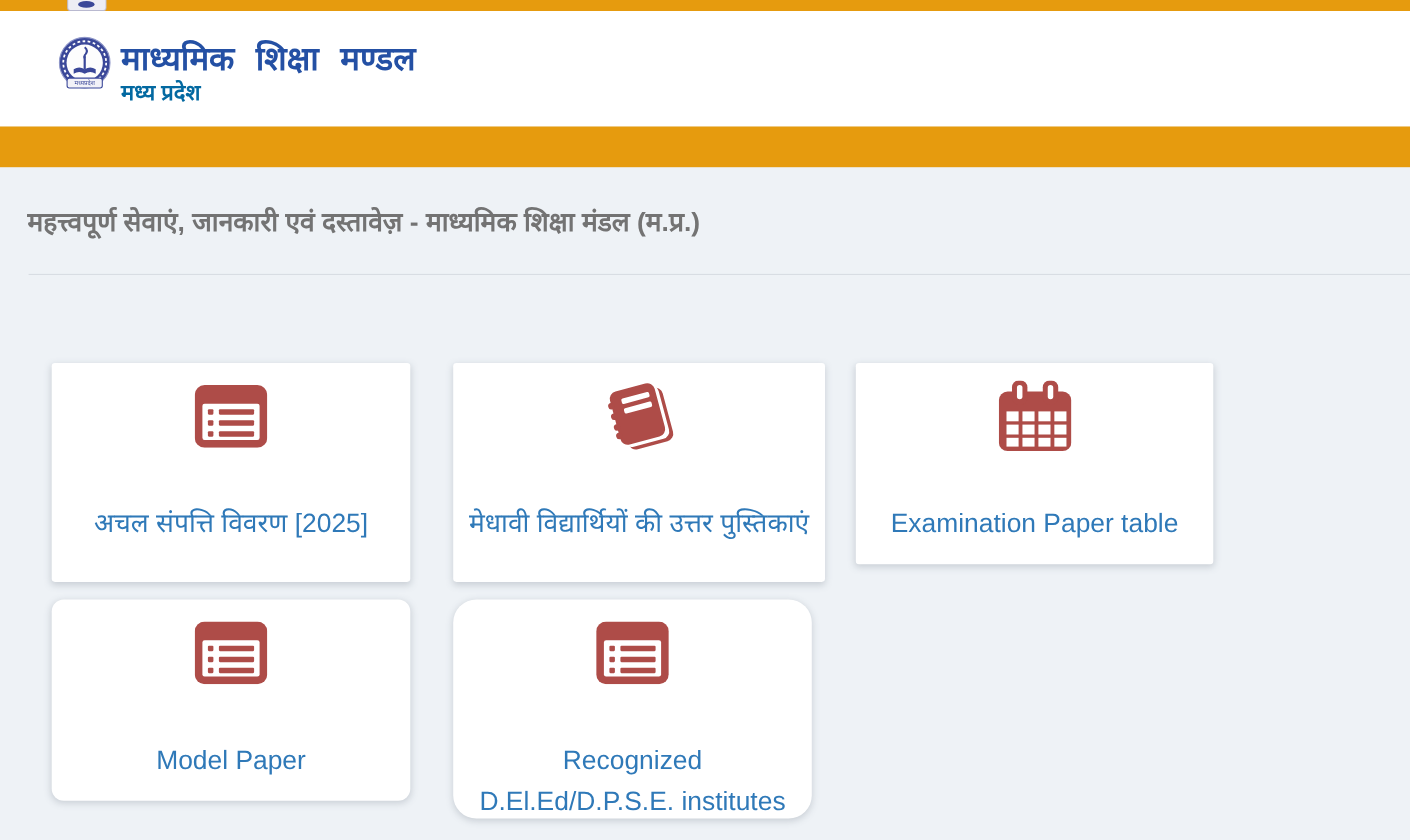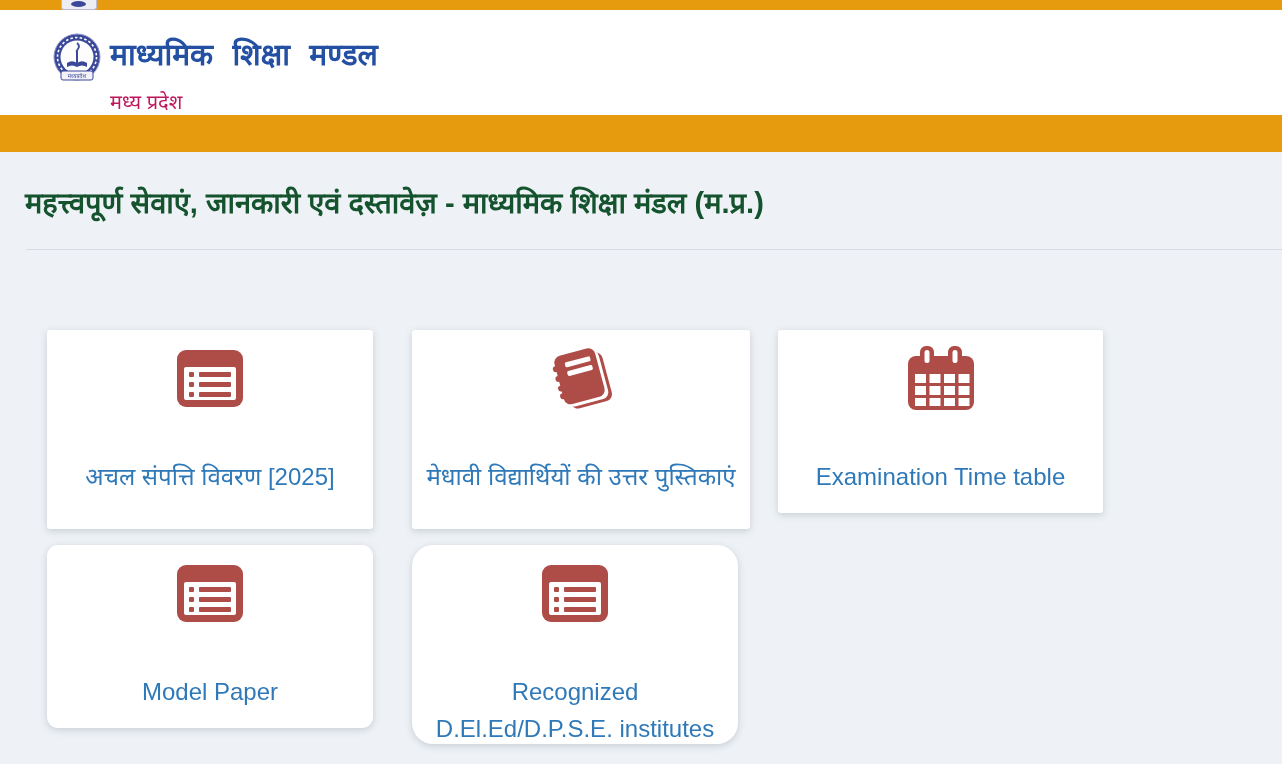--- a/index.html
+++ b/index.html
@@ -29,32 +29,32 @@
     background:#ffffff;
     padding-left:47px;
   }
   .logo{position:absolute;left:53px;top:23px;width:48px;height:52px;}
   .brand{position:absolute;left:110px;top:28px;}
   .brand .org-name{
     font-size:30px;font-weight:bold;color:#2450a4;
     word-spacing:11px;line-height:34px;white-space:nowrap;
   }
   .brand .org-region{
-    font-size:20px;font-weight:normal;color:#be185d;
-    line-height:24px;margin-top:18px;white-space:nowrap;
+    font-size:20px;font-weight:bold;color:#0369a1;
+    line-height:24px;margin-top:1px;white-space:nowrap;
   }
   
   .orange-band{
     position:absolute;left:0;top:115px;width:1282px;height:37px;
     background:#e69b0e;
   }
   
   .page-title{
     position:absolute;left:25px;top:182px;width:1230px;
-    font-size:29px;font-weight:600;color:#14532d;line-height:42px;
+    font-size:24px;font-weight:600;color:#737373;line-height:42px;
     white-space:nowrap;
   }
   .divider{
     position:absolute;left:26px;top:249px;right:0;height:0;
     border-top:1px solid #d8dde3;
   }
   
   .card{
     position:absolute;background:#ffffff;border-radius:3px;
     box-shadow:0 2px 7px rgba(100,110,125,0.28);
@@ -161,21 +161,21 @@
           <rect x="21.5" y="40" width="11" height="9"></rect>
           <rect x="36" y="40" width="11" height="9"></rect>
           <rect x="50.5" y="40" width="11" height="9"></rect>
         <rect x="7" y="52" width="11" height="8"></rect>
           <rect x="21.5" y="52" width="11" height="8"></rect>
           <rect x="36" y="52" width="11" height="8"></rect>
           <rect x="50.5" y="52" width="11" height="8"></rect>
       </g>
     </svg>
   </span>
-  <div class="card-label">Examination Time table</div>
+  <div class="card-label">Examination Paper table</div>
 </div>
 
 <div class="card c4">
   <span class="icon">
     <svg width="66" height="57" viewBox="0 0 66 57">
       <rect x="0" y="0" width="66" height="57" rx="9" fill="#ae4c48"></rect>
       <rect x="7" y="17" width="52" height="33" rx="2" fill="#ffffff"></rect>
       <rect x="12" y="22" width="5" height="5" rx="1" fill="#ae4c48"></rect>
       <rect x="12" y="32" width="5" height="5" rx="1" fill="#ae4c48"></rect>
       <rect x="12" y="42" width="5" height="5" rx="1" fill="#ae4c48"></rect>

